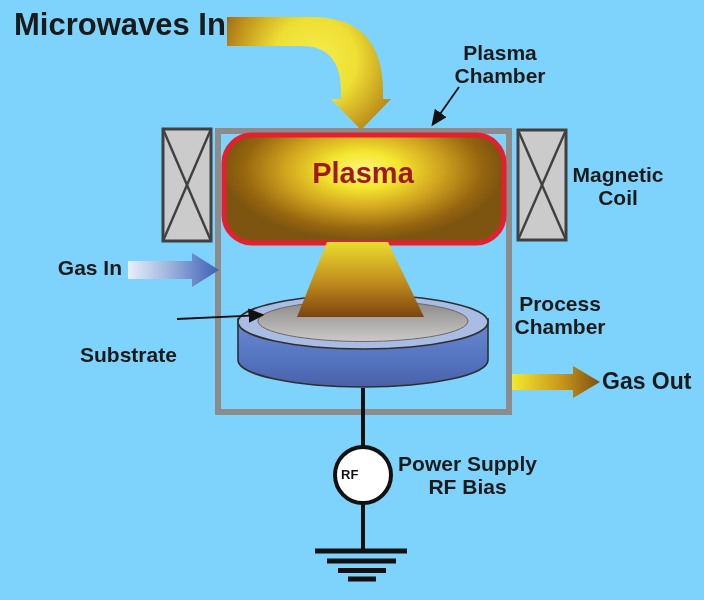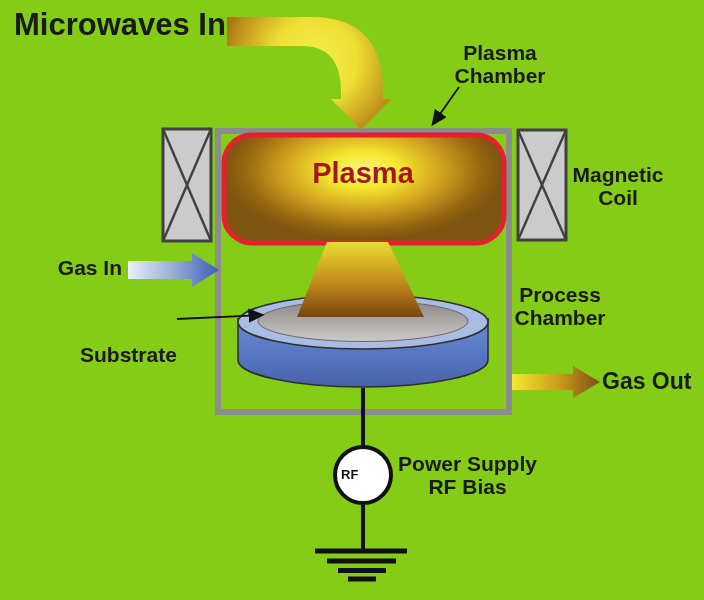--- a/index.html
+++ b/index.html
@@ -1,20 +1,20 @@
 <!DOCTYPE html>
 <html><head>
 <meta charset="utf-8">
 <style>
   html, body { margin: 0; padding: 0; background: #ffffff; }
   .canvas {
     position: relative;
     width: 704px;
     height: 600px;
-    background: #84cc16;
+    background: #7dd3fc;
     font-family: "Liberation Sans", sans-serif;
     overflow: hidden;
   }
   .canvas svg { position: absolute; left: 0; top: 0; }
   .label {
     position: absolute;
     color: #1a1a1a;
     font-weight: bold;
     white-space: nowrap;
   }
@@ -142,21 +142,21 @@
 
   <div class="label center mid-label" style="left:562px; top:163px; width:112px;">
     <div>Magnetic</div>
     <div>Coil</div>
   </div>
 
   <div class="label mid-label" style="left:30px; top:256px; width:92px; text-align:right;">Gas In</div>
 
   <div class="label mid-label" style="left:80px; top:306px;margin-top:37px;">Substrate</div>
 
-  <div class="label center mid-label" style="left:510px; top:283px; width:100px;">
+  <div class="label center mid-label" style="left:510px; top:292px; width:100px;">
     <div>Process</div>
     <div>Chamber</div>
   </div>
 
   <div class="label" style="left:602px; top:368px; font-size:23px;">Gas Out</div>
 
   <div class="rf-word">RF</div>
 
   <div class="label center mid-label" style="left:395px; top:452px; width:145px;">
     <div>Power Supply</div>

